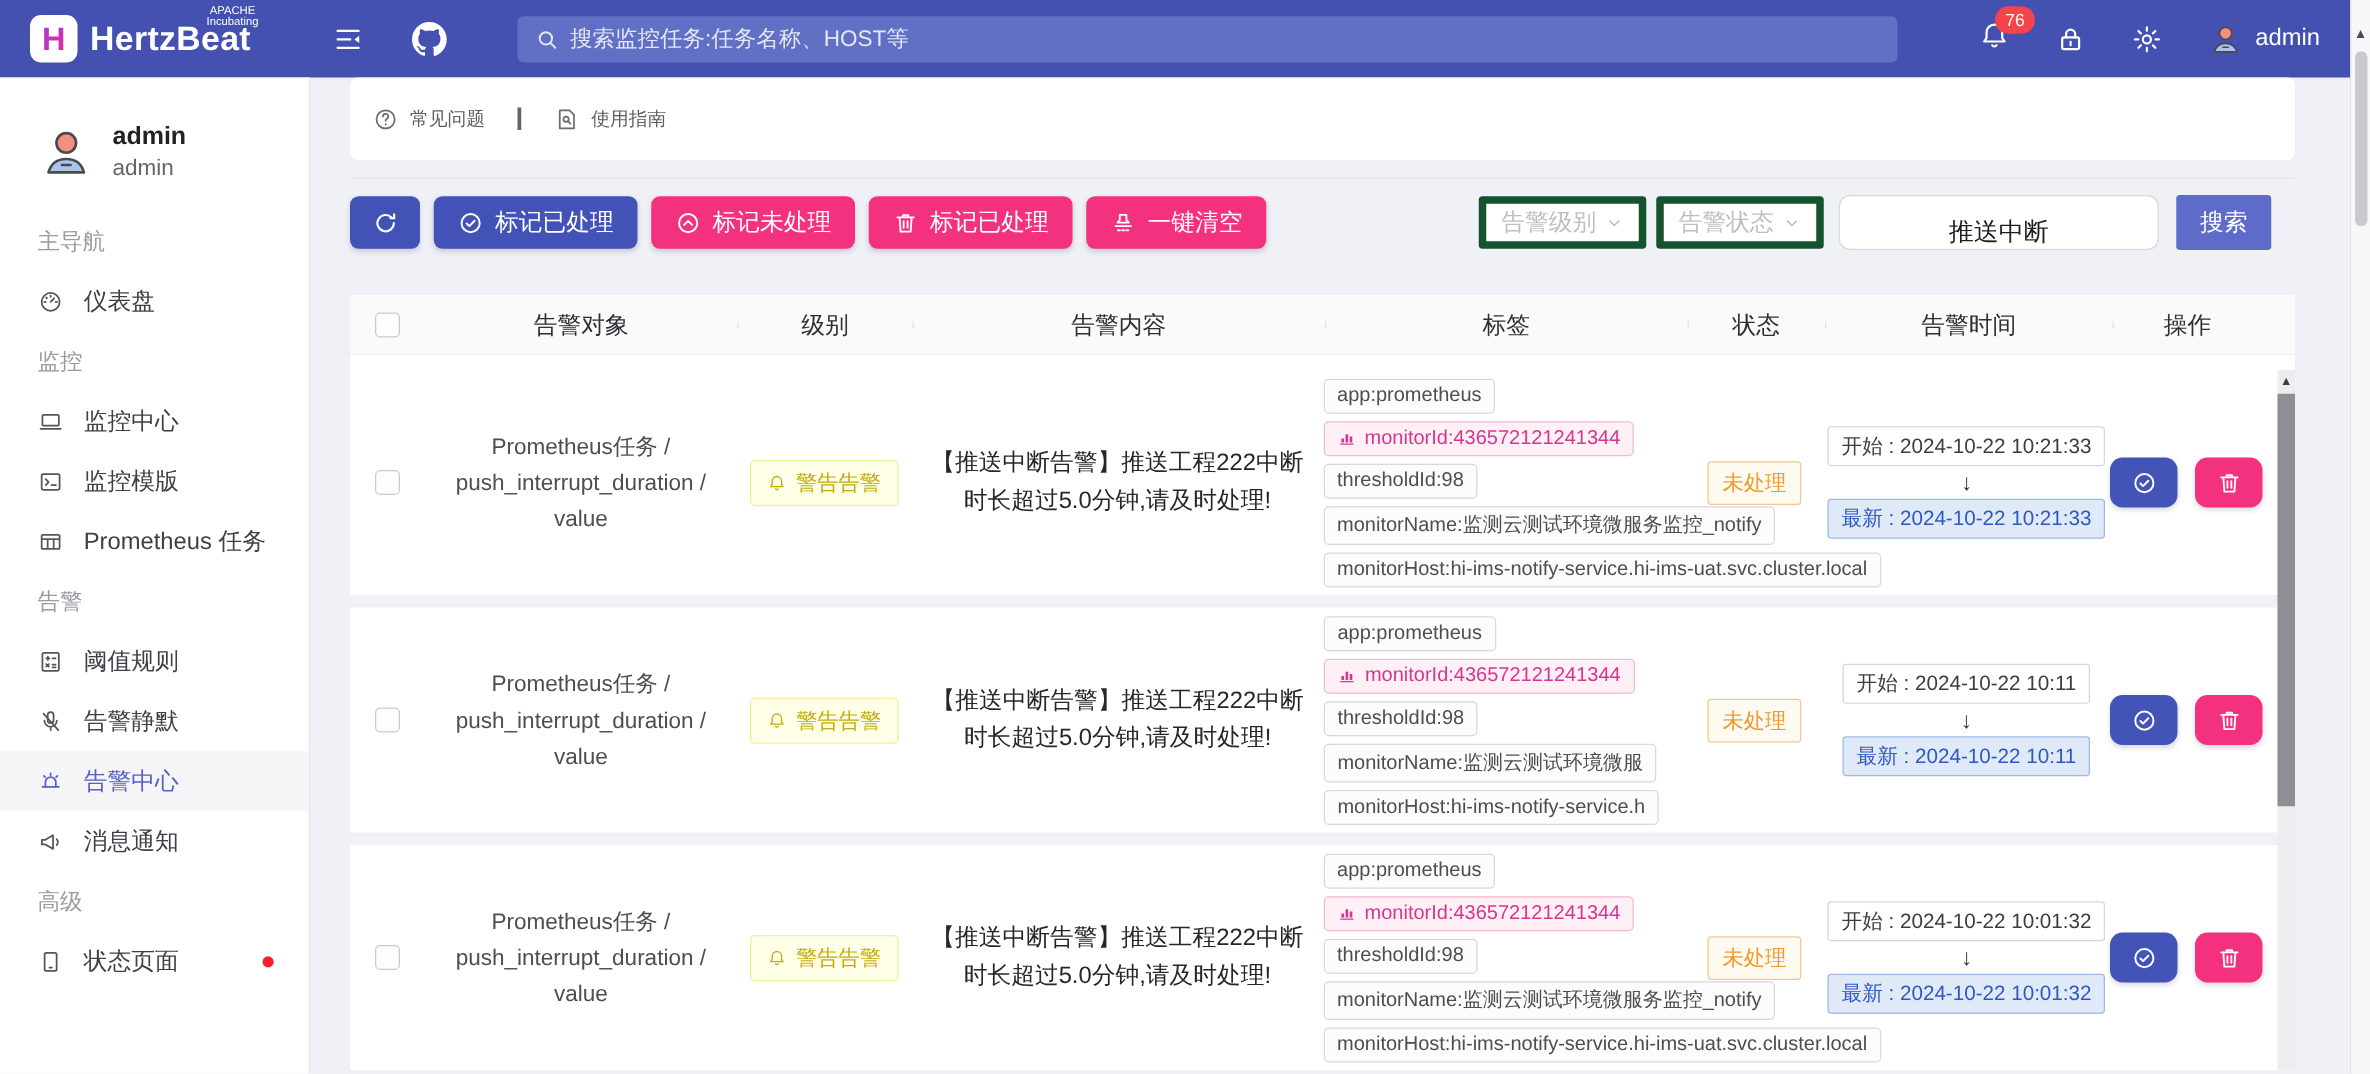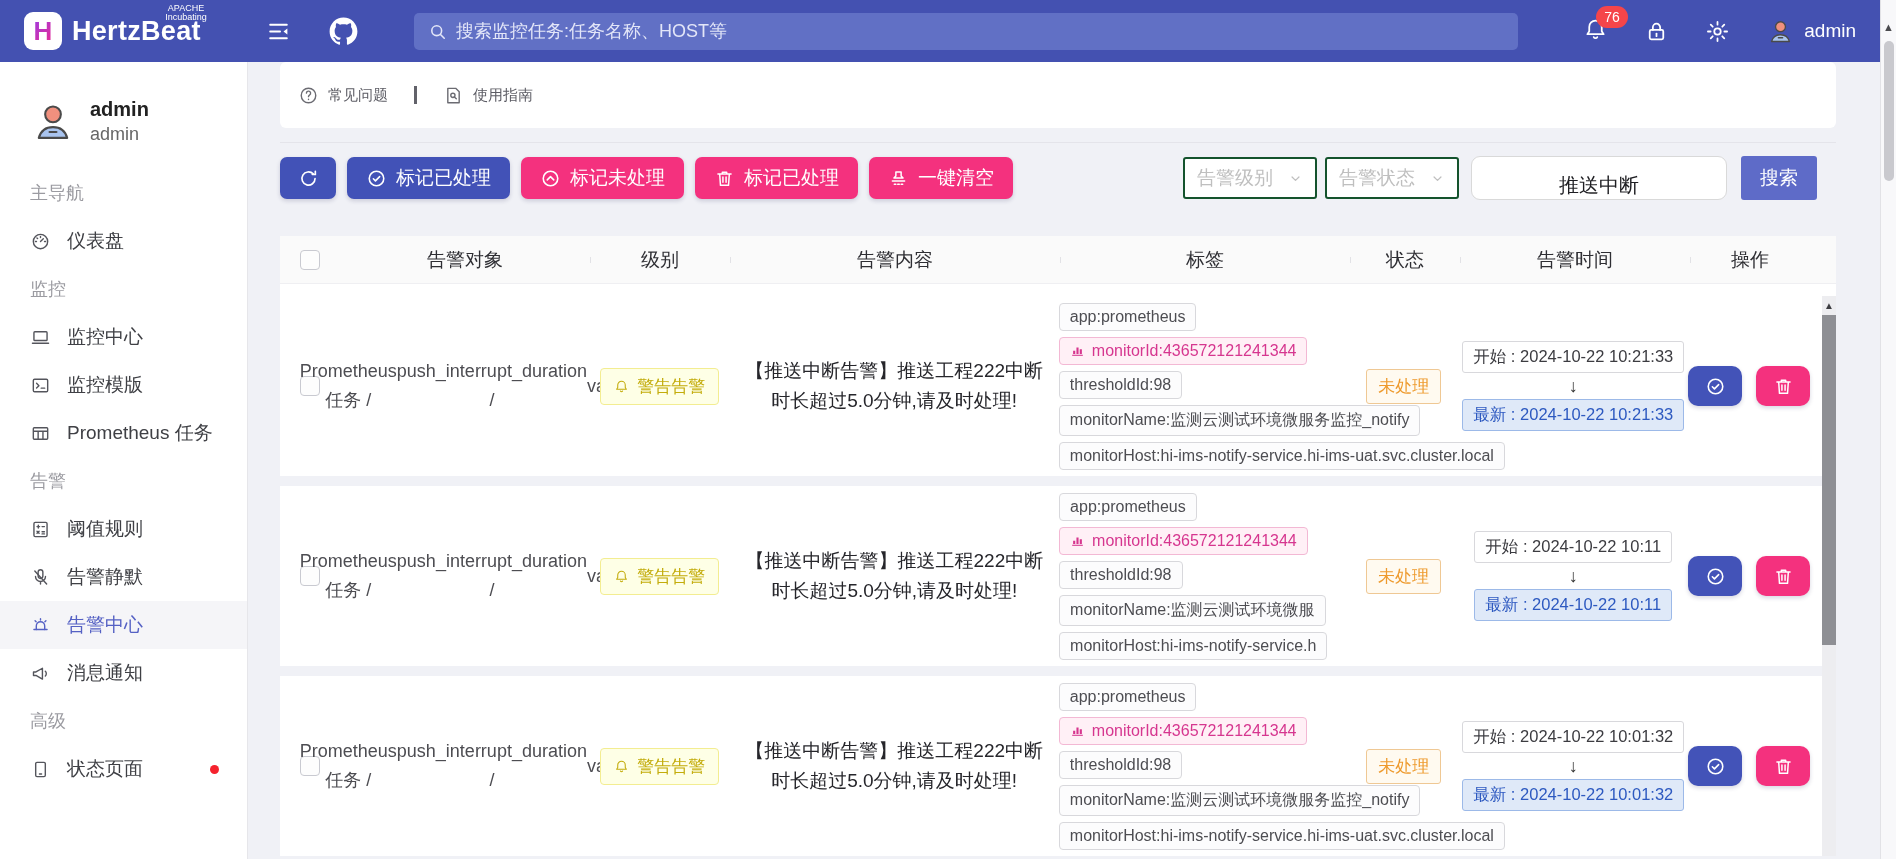--- a/index.html
+++ b/index.html
@@ -53,41 +53,41 @@
   .help-sep { width:3px; height:18px; background:#62626a; margin:0 26px; }
 
   .divider-line { height:1px; background:#e4e4ea; margin:14px 44px 13px 32px; }
 
   .toolbar { margin:0 44px 0 32px; display:flex; align-items:center; padding-right:19px; }
   .btn { height:42px; border:none; border-radius:7px; color:#fff; font-size:19px; display:inline-flex; align-items:center; gap:9px; padding:0 19px; cursor:pointer; box-shadow:0 2px 4px rgba(40,40,90,.18); font-family:inherit; }
   .btn + .btn { margin-left:11px; }
   .btn-blue { background:#4252b7; }
   .btn-pink { background:#f4317e; }
   .btn.icon-only { width:56px; justify-content:center; padding:0; }
-  .select { height:42px; width:134px; background:#fff; border:2px solid #14532d; border-radius:3px; display:flex; align-items:center; justify-content:space-between; padding:0 12px; color:#bfbfbf; font-size:19px; cursor:pointer; }
+  .select { height:42px; width:134px; background:#fff; border:6px solid #14532d; border-radius:3px; display:flex; align-items:center; justify-content:space-between; padding:0 12px; color:#bfbfbf; font-size:19px; cursor:pointer; }
   .select .ic { color:#bfbfbf; width:15px; height:15px; }
   .sel1 { margin-left:auto; }
   .sel2 { margin-left:8px; }
   .search-box { margin-left:12px; width:256px; height:44px; background:#fff; border:1px solid #d9d9d9; border-radius:9px; display:flex; align-items:flex-end; justify-content:center; font-size:20px; color:#1e1e22; cursor:text; }
   .search-btn { margin-left:14px; width:76px; height:44px; background:#5e6bc8; color:#fff; border:none; border-radius:3px; font-size:19px; cursor:pointer; font-family:inherit; }
 
   
   .table-wrap { margin:36px 44px 0 32px; position:relative; }
   .thead { height:48px; background:#fafafa; display:flex; align-items:center; border-bottom:1px solid #efeff2; }
   .th { font-size:19px; color:#2e2e33; text-align:center; position:relative; }
   .th.vd::before { content:""; position:absolute; left:0; top:10px; bottom:10px; width:1px; background:#e2e2e6; }
   .c0{width:60px; display:flex; justify-content:center;}
   .c1{width:250px}.c2{width:140px}.c3{width:330px}.c4{width:290px}.c5{width:110px}.c6{width:230px}
   .c7{flex:1; padding-right:26px;}
   .thead-gap { height:12px; background:#fff; }
   .trow { display:flex; align-items:center; background:#fff; height:180px; }
   .trow + .trow { margin-top:10px; }
   .td { display:flex; }
   .checkbox { width:20px; height:20px; border:1.5px solid #c9cad1; border-radius:4px; background:#fdfdfd; cursor:pointer; }
-  .cell-target { align-items:center; justify-content:center; font-size:18px; color:#4d4d52; line-height:29px; text-align:center; }
+  .cell-target { flex-direction:column; align-items:center; justify-content:center; font-size:18px; color:#4d4d52; line-height:29px; text-align:center; }
   .cell-level { align-items:center; justify-content:center; }
   .level-tag { display:inline-flex; align-items:center; gap:8px; padding:6px 13px; background:#feffe6; border:1px solid #f3ed91; border-radius:4px; color:#c3ac0b; font-size:17px; }
   .level-tag .ic { color:#c3ac0b; }
   .cell-content { align-items:center; justify-content:center; font-size:19px; color:#26262b; line-height:30px; text-align:center; padding:0 12px; }
   .cell-tags { flex-direction:column; justify-content:center; align-items:flex-start; gap:6px; overflow:visible; white-space:nowrap; }
   .tag { padding:4px 10px; border:1px solid #d8d8dc; background:#fcfcfd; border-radius:4px; font-size:16px; color:#4d4d52; width:max-content; display:inline-flex; align-items:center; gap:7px; }
   .tag.magenta { background:#fff0f6; border-color:#f3b8d4; color:#d6368f; }
   .tag.magenta .ic { color:#d6368f; }
   .cell-status { align-items:center; justify-content:center; }
   .status-tag { padding:5px 11px; background:#fffaf0; border:1px solid #efc894; color:#ee9a2d; font-size:17px; border-radius:3px; }

